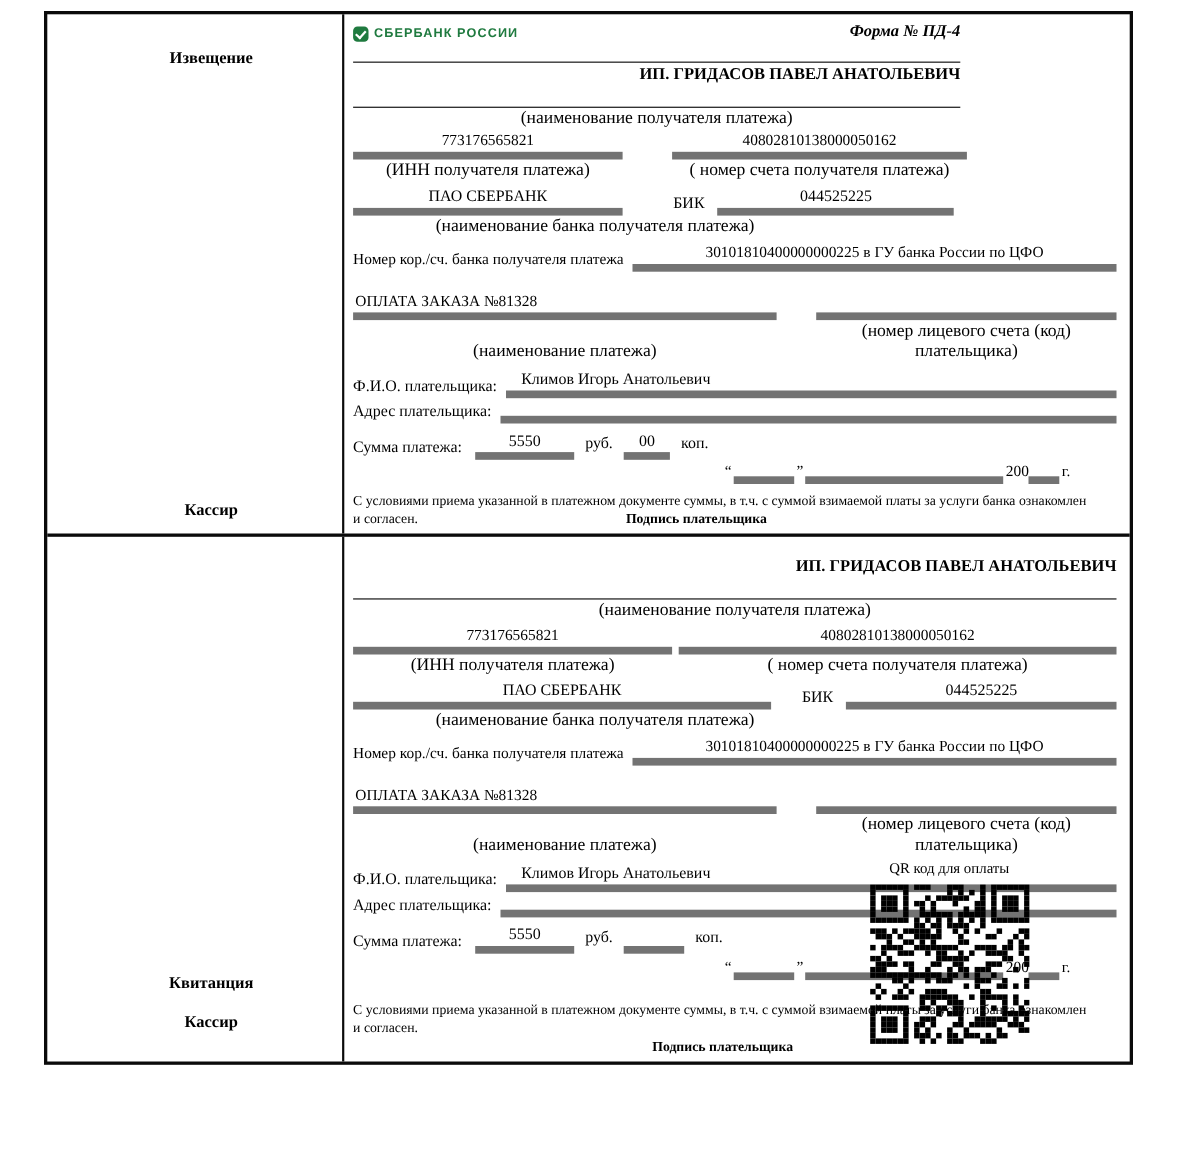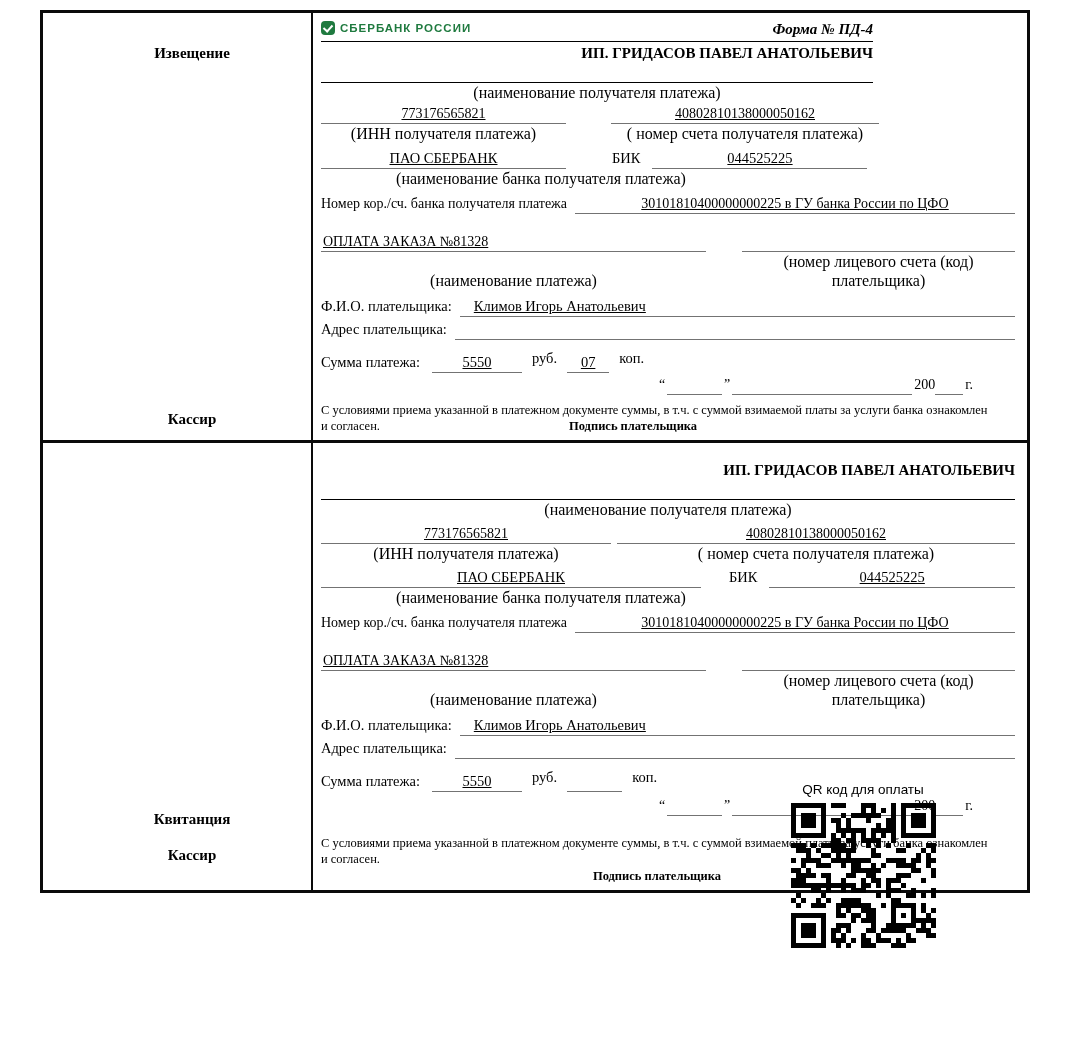--- a/index.html
+++ b/index.html
@@ -15,34 +15,34 @@
   .section-bottom { min-height: 396px; }
   .side { width: 270px; min-width: 270px; border-right: 2px solid #0a0a0a; position: relative; padding-left: 15px; }
   .side-label { position: absolute; width: 100%; text-align: center; font-weight: bold; font-size: 15px; }
   .notice-label { top: 32px; }
   .cashier-label-top { bottom: 12px; }
   .receipt-label { bottom: 62px; }
   .cashier-label-bottom { bottom: 26px; }
   .content { flex: 1; position: relative; padding: 8px 12px 6px 8px; }
 
   .row { display: flex; align-items: flex-end; }
-  .ufield { border-bottom: 1px solid #737373; text-align: center; min-height: 18px; padding-bottom: 1px; text-decoration: underline; }
+  .ufield { border-bottom: 7px solid #737373; text-align: center; min-height: 18px; padding-bottom: 1px; }
   .caption { font-size: 16px; text-align: center; padding-top: 1px; line-height: 1.15; }
   .flex1 { flex: 1; }
   .left { text-align: left; padding-left: 2px; }
   .leftpad { text-align: left; padding-left: 14px; }
 
   .w552{width:552px;} .w245{width:245px;} .w268{width:268px;} .w215{width:215px;}
   .w385{width:385px;margin-top:12px;} .w290{width:290px;} .w380{width:380px;} .w440{width:440px;margin:0;}
   .w90{width:90px;} .w42{width:42px;} .w55{width:55px;} .w180{width:180px;} .w28{width:28px;}
   .sp45{width:45px;} .sp36{width:36px;} .sp6{width:6px;}
   .mt2{margin-top:2px;} .mt4{margin-top:4px;} .mt6{margin-top:6px;} .mt8{margin-top:8px;} .mt20{margin-top:20px;}
 
-  .header-row { display: flex; justify-content: space-between; align-items: flex-start;
-    width: 552px; border-bottom: 1px solid #000; padding-bottom: 3px; }
+  .header-row { display: flex; justify-content: space-between; align-items: flex-end;
+    width: 552px; border-bottom: 1px solid #000; padding-bottom: 18px; }
   .sber-logo { display: flex; align-items: center; gap: 5px; }
   .sber-mark { width: 14px; height: 14px; background: var(--sber-green); border-radius: 4px; position: relative; }
   .sber-mark::after { content: ""; position: absolute; left: 4px; top: 2px; width: 4px; height: 7px;
     border-right: 2px solid #fff; border-bottom: 2px solid #fff; transform: rotate(42deg); }
   .sber-text { color: var(--sber-green); font-weight: bold; font-size: 11.5px; letter-spacing: 1px;
     font-family: "Liberation Sans", sans-serif; }
   .form-number { font-weight: bold; font-style: italic; font-size: 15px; }
 
   .payee-name { width: 552px; text-align: right; font-weight: bold; font-size: 15px;
     border-bottom: 1px solid #000; padding: 3px 0 20px; font-family: Liberation Serif, serif; }
@@ -59,21 +59,21 @@
   .date-row { display: flex; justify-content: flex-end; align-items: flex-end; margin-right: 42px; }
   .date-row .q { padding: 0 2px 2px 2px; }
   .date-row .yr { padding-bottom: 2px; margin-left: 2px; }
   .date-row .yr2 { padding-bottom: 2px; margin-left: 2px; }
 
   .agreement { position: relative; width: 672px; font-size: 12.5px; line-height: 1.25; }
   .signature-inline { position: absolute; left: 248px; bottom: 0; font-weight: bold; font-size: 12.5px; }
   .signature-row { width: 672px; text-align: center; font-weight: bold; font-size: 12.5px; }
 
   .qr-area { position: absolute; left: 788px; top: 782px; width: 150px; text-align: center; }
-  .qr-caption { font-family: Liberation Sans, sans-serif; font-size: 13.5px; color: #000; margin-bottom: 6px; }
+  .qr-caption { font-family: Liberation Serif, serif; font-size: 13.5px; color: #000; margin-bottom: 6px; }
   .qr-code { width: 145px; height: 145px; margin: 0 auto; }
   .qr-code svg { display: block; }
 </style>
 </head>
 <body>
 
 <div class="form">
 
   <div class="section section-top">
     <div class="side">
@@ -133,21 +133,21 @@
       </div>
       <div class="row mt4 big">
         <span class="corr-label">Адрес плательщика:</span>
         <div class="ufield flex1"></div>
       </div>
 
       <div class="row mt6 big">
         <span class="arlabel">Сумма платежа:</span>
         <div class="ufield w90">5550</div>
         <span class="arunit">руб.</span>
-        <div class="ufield w42">07</div>
+        <div class="ufield w42">00</div>
         <span class="arunit">коп.</span>
       </div>
 
       <div class="date-row mt4">
         <span class="q">“</span>
         <div class="ufield w55"></div>
         <span class="q">”</span>
         <div class="ufield w180"></div>
         <span class="yr">200</span>
         <div class="ufield w28"></div>

